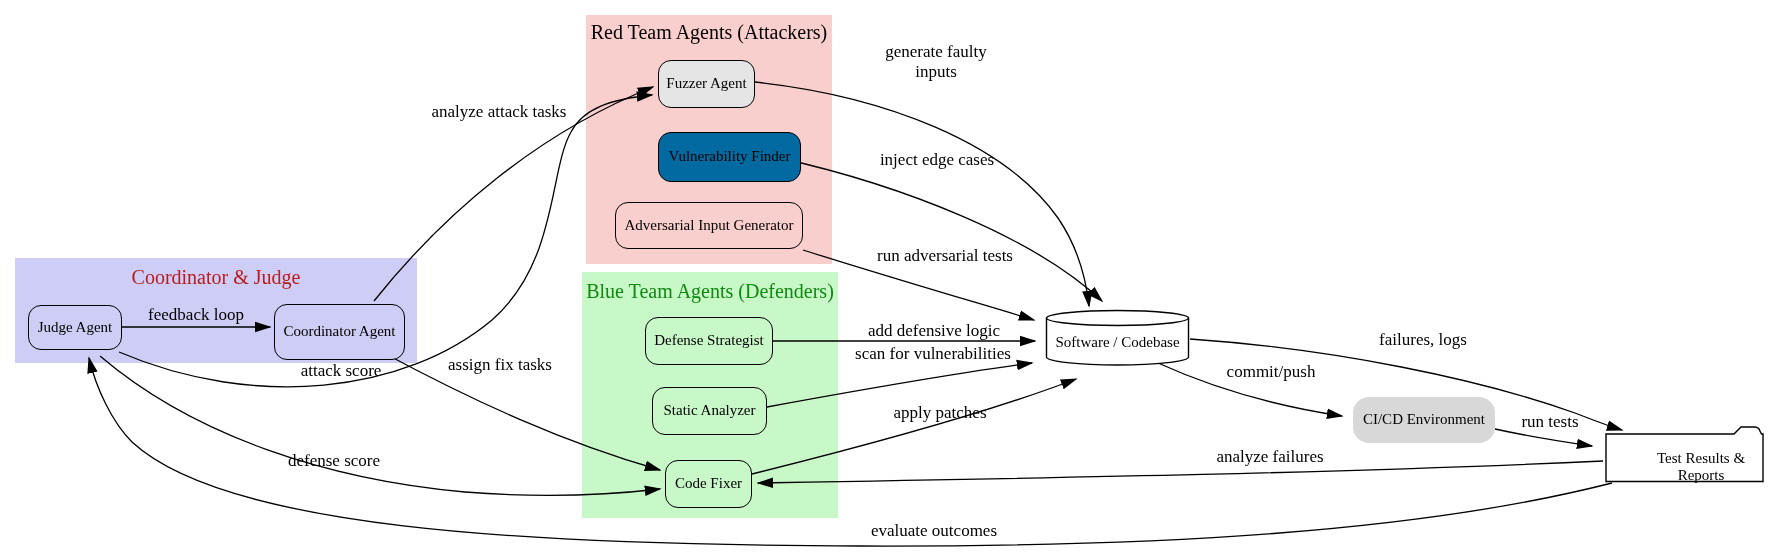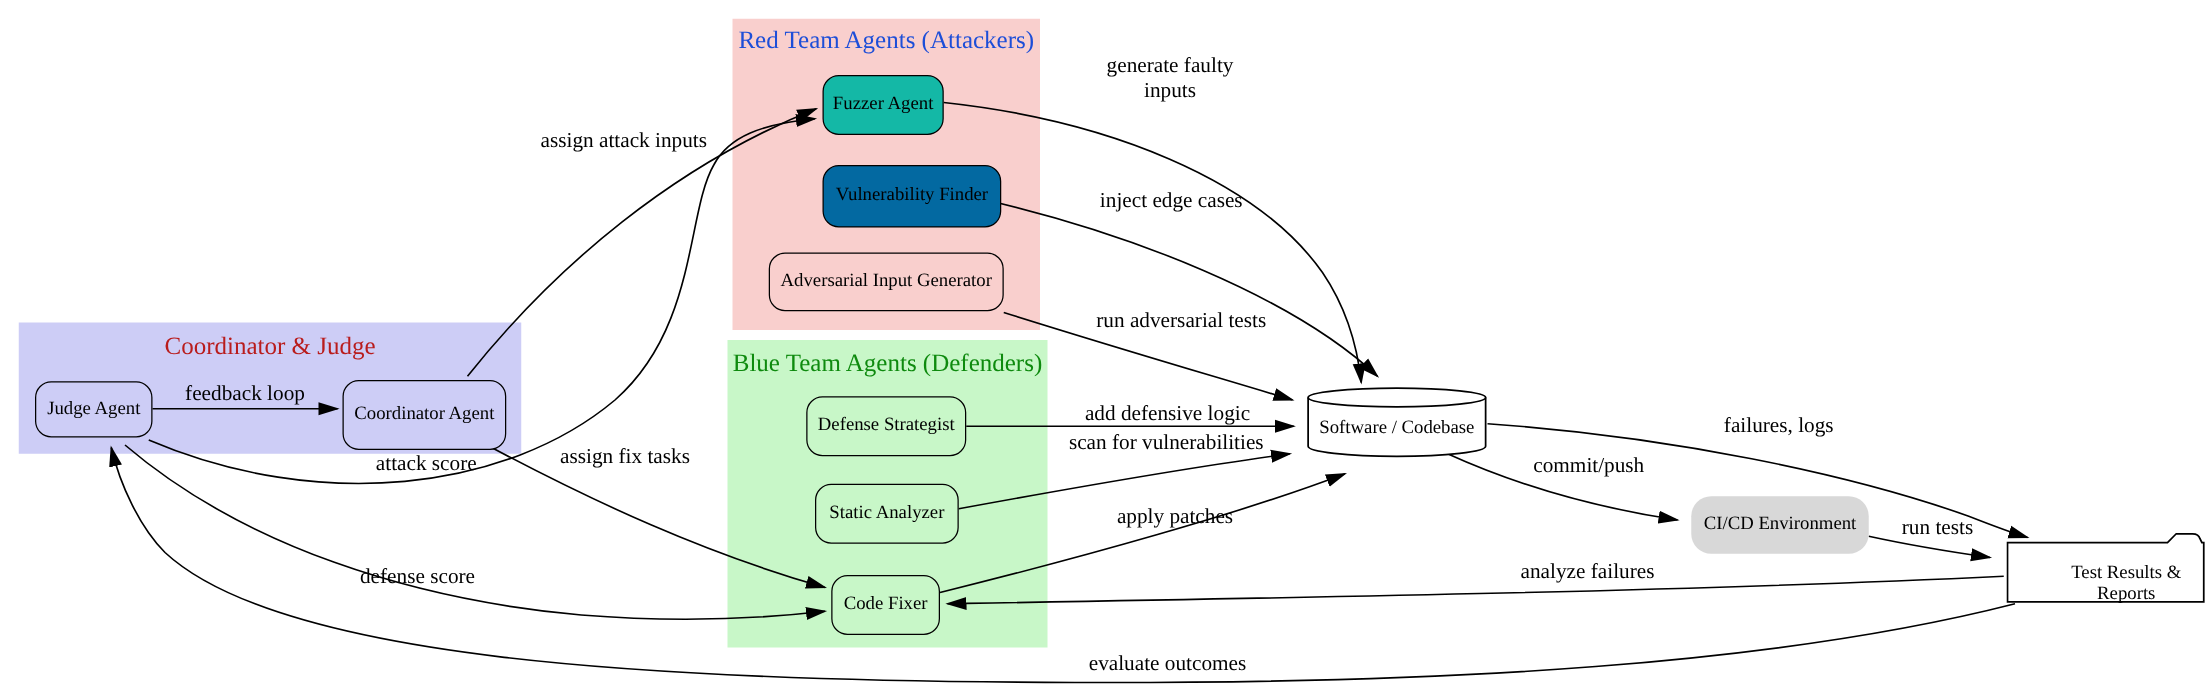--- a/index.html
+++ b/index.html
@@ -20,21 +20,21 @@
 </style>
 </head>
 <body>
 
 <div id="canvas">
 
   <div class="cluster" style="left:15px;top:258px;width:402px;height:105px;background:#cdcdf6;">
     <div class="cluster-title" style="top:8px;color:#b91c1c;">Coordinator &amp; Judge</div>
   </div>
   <div class="cluster" style="left:586px;top:15px;width:246px;height:249px;background:#f9cfcd;">
-    <div class="cluster-title" style="top:6px;color:#1d4ed8;">Red Team Agents (Attackers)</div>
+    <div class="cluster-title" style="top:6px;color:#000000;">Red Team Agents (Attackers)</div>
   </div>
   <div class="cluster" style="left:582px;top:272px;width:256px;height:246px;background:#c8f7c8;">
     <div class="cluster-title" style="top:8px;color:#0e8a0e;">Blue Team Agents (Defenders)</div>
   </div>
 
   <svg class="layer" viewBox="0 0 1768 552">
     <defs>
       <marker id="arrow" viewBox="0 0 10 7" refX="9" refY="3.5" markerWidth="13" markerHeight="9.1" orient="auto">
         <path d="M0,0.4 L10,3.5 L0,6.6 z" fill="#000"></path>
       </marker>
@@ -52,21 +52,21 @@
     <path class="edge" d="M 752 474 C 865 446, 995 410, 1076 379" marker-end="url(#arrow)"></path>
     <path class="edge" d="M 1158 363 C 1222 392, 1282 407, 1342 416" marker-end="url(#arrow)"></path>
     <path class="edge" d="M 1190 339 C 1335 349, 1480 379, 1575 413 C 1598 422, 1612 427, 1622 430" marker-end="url(#arrow)"></path>
     <path class="edge" d="M 1495 429 C 1527 436, 1557 441, 1592 446" marker-end="url(#arrow)"></path>
     <path class="edge" d="M 1603 461 C 1350 473, 1050 478, 758 483" marker-end="url(#arrow)"></path>
     <path class="edge" d="M 1612 483 C 1420 532, 1160 547, 860 546 C 520 545, 225 528, 132 442 C 112 422, 96 388, 89 358" marker-end="url(#arrow)"></path>
   </svg>
 
   <div class="node" style="left:28px;top:305px;width:94px;height:45px;background:#cdcdf6;">Judge Agent</div>
   <div class="node" style="left:274px;top:304px;width:131px;height:56px;background:#cdcdf6;">Coordinator Agent</div>
-  <div class="node" style="left:658px;top:60px;width:97px;height:48px;background:#14b8a6;">Fuzzer Agent</div>
+  <div class="node" style="left:658px;top:60px;width:97px;height:48px;background:#e5e5e5;">Fuzzer Agent</div>
   <div class="node" style="left:637px;top:132px;width:143px;height:50px;background:#0369a1;margin-left:21px;">Vulnerability Finder</div>
   <div class="node" style="left:615px;top:202px;width:188px;height:47px;background:#f9cfcd;">Adversarial Input Generator</div>
   <div class="node" style="left:645px;top:317px;width:128px;height:48px;background:#c8f7c8;">Defense Strategist</div>
   <div class="node" style="left:652px;top:387px;width:115px;height:48px;background:#c8f7c8;">Static Analyzer</div>
   <div class="node" style="left:665px;top:460px;width:87px;height:48px;background:#c8f7c8;">Code Fixer</div>
   <div class="node" style="left:1353px;top:397px;width:142px;height:46px;background:#d8d8d8;border:none;border-radius:16px;text-align:right;">CI/CD Environment</div>
 
   <div class="shape-node" style="left:1045px;top:309px;width:145px;height:58px;">
     <svg width="145" height="58" viewBox="0 0 145 58">
       <path d="M1.5 9 L1.5 48 A71 8 0 0 0 143.5 48 L143.5 9" fill="#ffffff" stroke="#000" stroke-width="1.4"></path>
@@ -76,21 +76,21 @@
   </div>
 
   <div class="shape-node" style="left:1605px;top:425px;width:160px;height:58px;">
     <svg width="160" height="58" viewBox="0 0 160 58">
       <path d="M1 9 L129 9 L136 2 L149 2 Q154 2 155 6 L156.5 9 L158 9 L158 56.5 L1 56.5 Z" fill="#ffffff" stroke="#000" stroke-width="1.4"></path>
     </svg>
     <div class="lbl" style="top:25px;padding-left:32px;">Test Results &amp; Reports</div>
   </div>
 
   <div class="edge-label" style="left:196px;top:315px;">feedback loop</div>
-  <div class="edge-label" style="left:499px;top:112px;">assign attack inputs</div>
+  <div class="edge-label" style="left:499px;top:112px;">analyze attack tasks</div>
   <div class="edge-label" style="left:500px;top:365px;">assign fix tasks</div>
   <div class="edge-label" style="left:341px;top:371px;">attack score</div>
   <div class="edge-label" style="left:334px;top:461px;">defense score</div>
   <div class="edge-label wrap" style="left:936px;top:62px;">generate faulty inputs</div>
   <div class="edge-label" style="left:937px;top:160px;">inject edge cases</div>
   <div class="edge-label" style="left:945px;top:256px;">run adversarial tests</div>
   <div class="edge-label" style="left:934px;top:331px;">add defensive logic</div>
   <div class="edge-label" style="left:933px;top:354px;">scan for vulnerabilities</div>
   <div class="edge-label" style="left:940px;top:413px;">apply patches</div>
   <div class="edge-label" style="left:1271px;top:372px;">commit/push</div>

